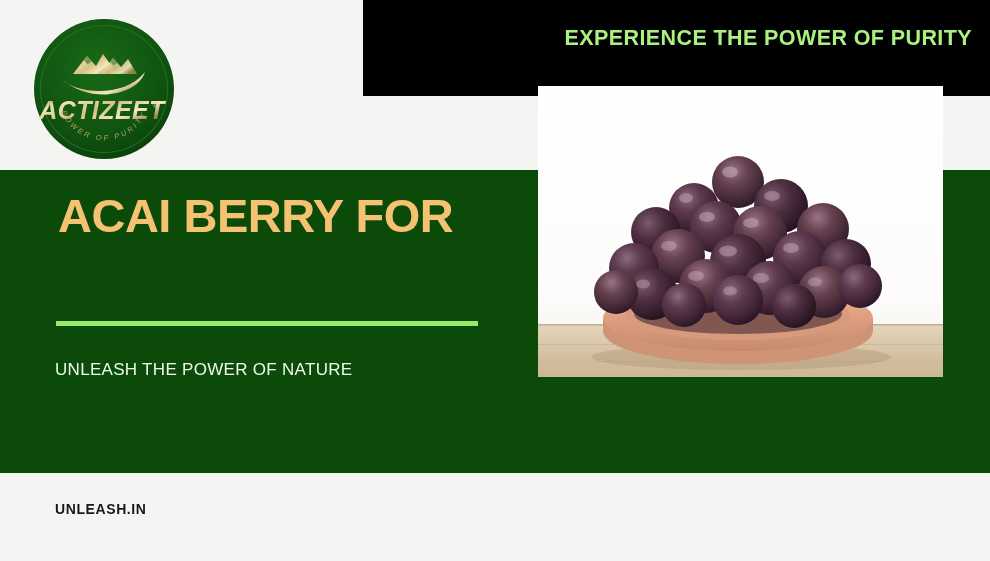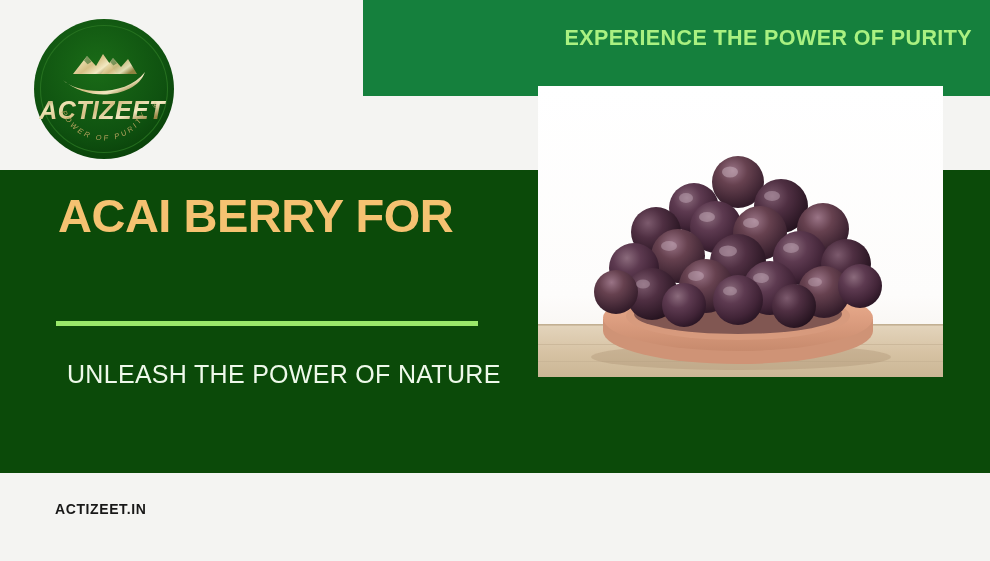--- a/index.html
+++ b/index.html
@@ -18,21 +18,21 @@
     overflow: hidden;
   }
 
   
   .header-bar {
     position: absolute;
     left: 363px;
     top: 0px;
     width: 627px;
     height: 96px;
-    background: #15803d;
+    background: #000000;
   }
   .header-bar-text {
     position: absolute;
     left: 0;
     right: 18px;
     top: 26px;
     text-align: right;
     color: #a9f181;
     font-size: 21.5px;
     font-weight: bold;
@@ -71,26 +71,25 @@
     width: 422px;
     height: 5px;
     background: #9ae96a;
   }
 
   .subhead {
     position: absolute;
     left: 55px;
     top: 190px;
     color: #eef9ea;
-    font-size: 25px;
+    font-size: 17px;
     font-weight: normal;
     letter-spacing: 0.3px;
     text-transform: uppercase;
     white-space: nowrap;
-    margin-left: 12px;
   }
 
   
   .footer-url {
     position: absolute;
     left: 55px;
     top: 501px;
     color: #181818;
     font-size: 14px;
     font-weight: bold;
@@ -264,15 +263,15 @@
         <ellipse cx="190" cy="165" rx="9" ry="5.5" fill="#cbb3c0" opacity="0.45"></ellipse>
         <ellipse cx="158" cy="190" rx="8" ry="5" fill="#cbb3c0" opacity="0.42"></ellipse>
         <ellipse cx="223" cy="192" rx="8" ry="5" fill="#cbb3c0" opacity="0.42"></ellipse>
         <ellipse cx="105" cy="198" rx="7" ry="4.5" fill="#cbb3c0" opacity="0.38"></ellipse>
         <ellipse cx="277" cy="196" rx="7" ry="4.5" fill="#cbb3c0" opacity="0.38"></ellipse>
         <ellipse cx="192" cy="205" rx="7" ry="4.5" fill="#cbb3c0" opacity="0.4"></ellipse>
       </g>
     </svg>
   </div>
 
-  <div class="footer-url">ACTIZEET.IN</div>
+  <div class="footer-url">UNLEASH.IN</div>
 
 </div>
 
 </body></html>

